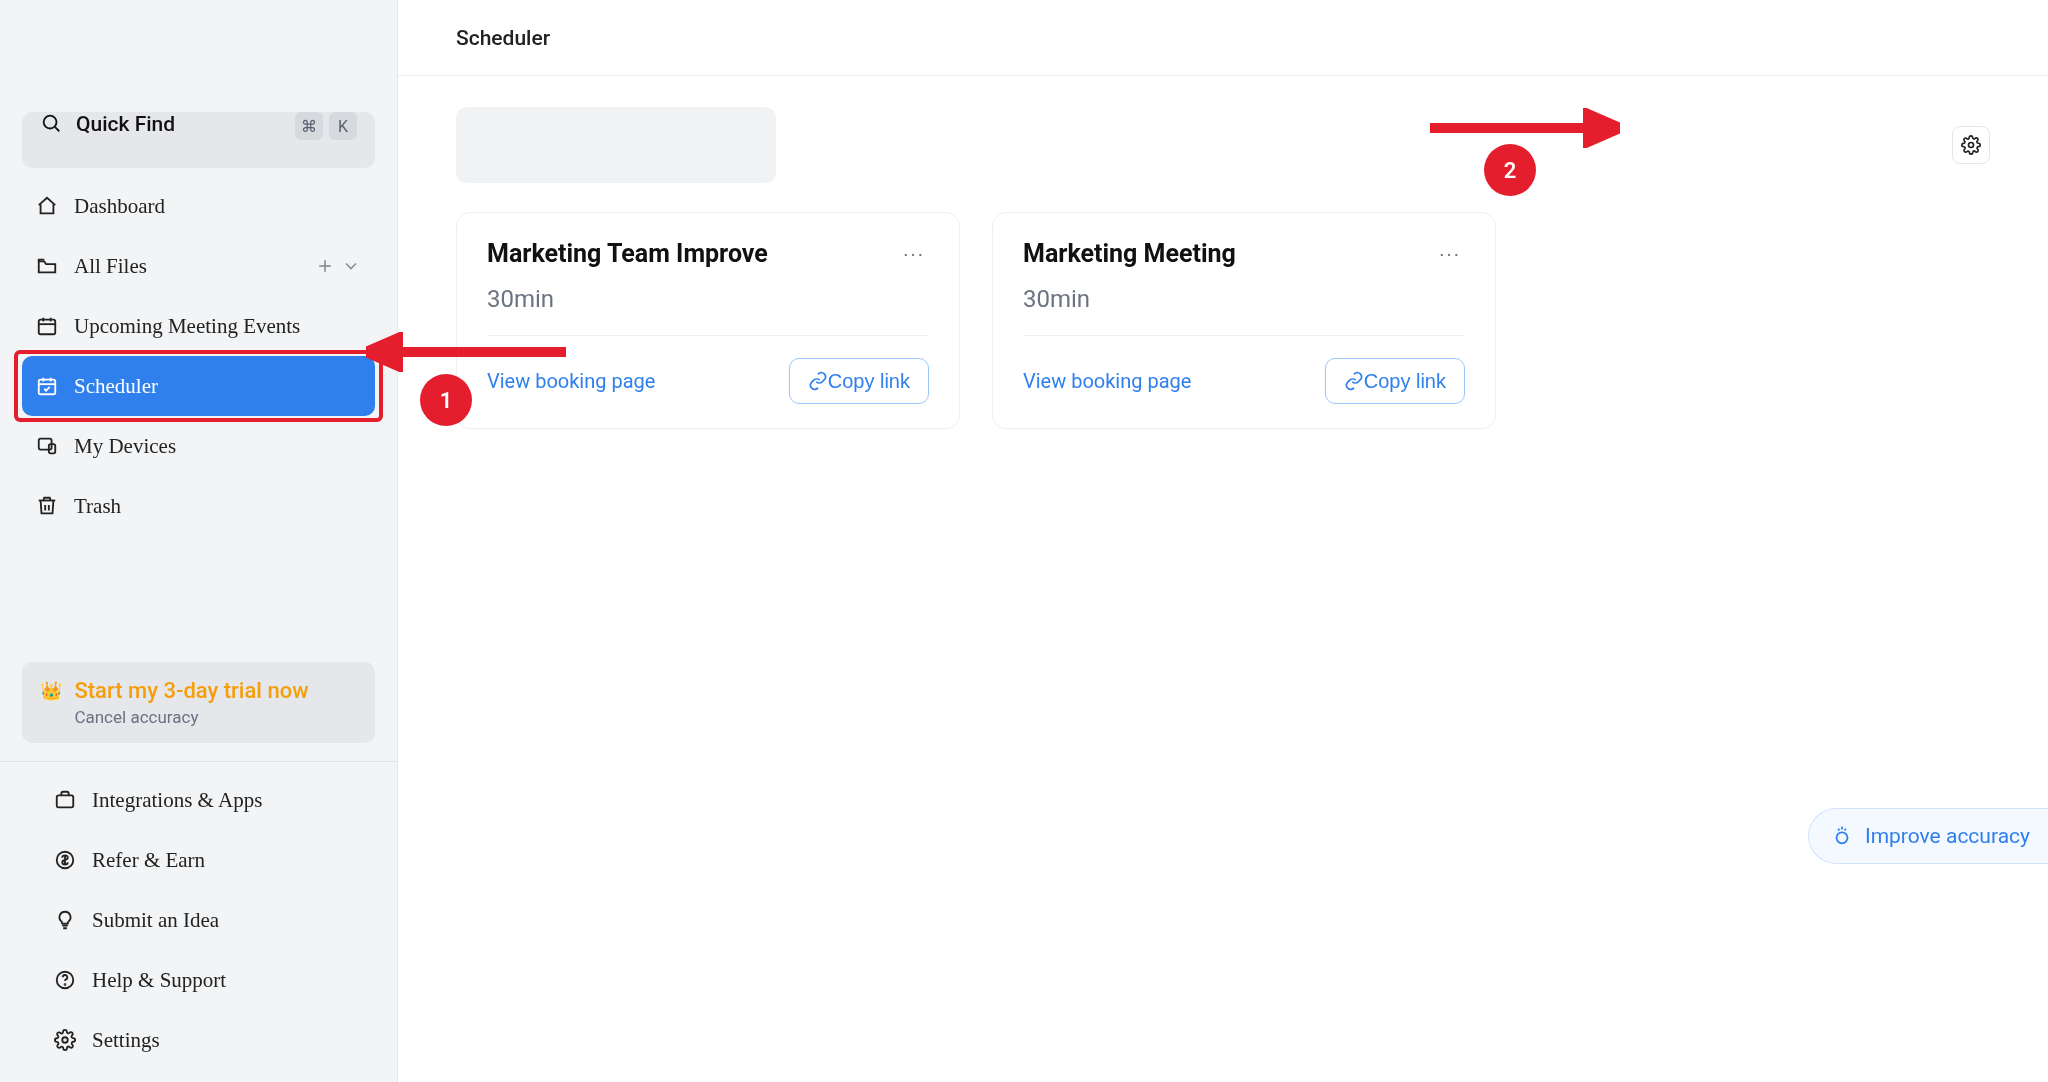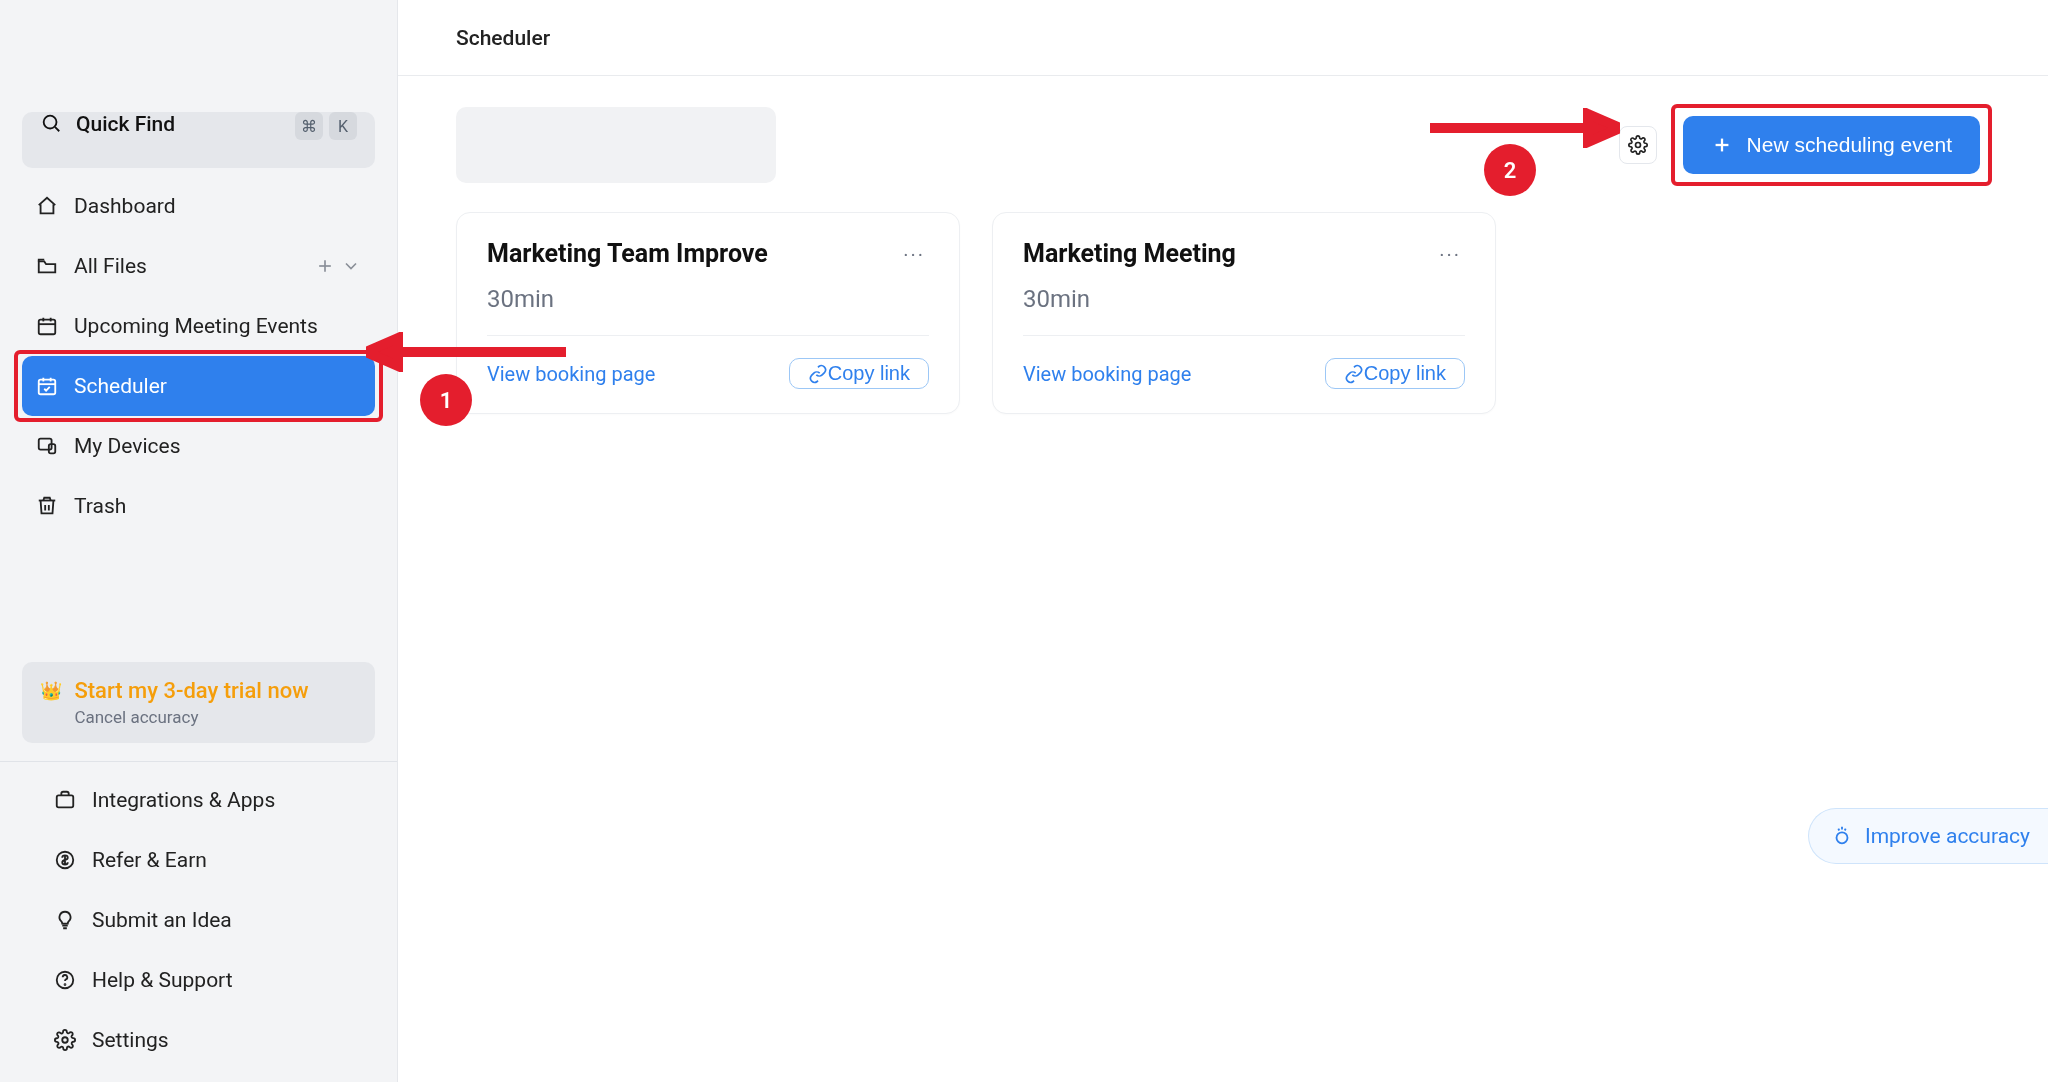--- a/index.html
+++ b/index.html
@@ -54,20 +54,21 @@
   .nav-item {
     height: 60px;
     display: flex;
     align-items: center;
     padding: 0 14px;
     border-radius: 10px;
     font-size: 21px;
     color: #222;
     cursor: pointer;
     position: relative;
+    font-family: Liberation Serif, serif;
   }
   .nav-item .icon { width: 22px; height: 22px; margin-right: 16px; flex-shrink: 0; display:flex; align-items:center; justify-content:center;}
   .nav-item .label { flex: 1; }
   .nav-item .trailing { display: flex; gap: 6px; color: #8a8f98; }
   .nav-item.active {
     background: #2f80ed;
     color: #fff;
   }
   .nav-item.active svg { stroke: #fff; }
   .highlight-box-red {
@@ -178,21 +179,21 @@
     justify-content: space-between;
     align-items: center;
     margin-top: 22px;
   }
   .link-blue { color: #2f80ed; font-size: 20px; text-decoration: none; cursor: pointer; }
   .copy-btn {
     border: 1.5px solid #9cc7f6;
     color: #2f80ed;
     background: #fff;
     border-radius: 10px;
-    height: 31px;
+    height: 46px;
     padding: 7px 18px;
     font-size: 20px;
     display: flex;
     align-items: center;
     gap: 0;
     cursor: pointer;
   }
   
   .arrow {
     position: absolute;
@@ -415,32 +416,20 @@
 
       <button class="gear-btn">
         <span>
           <svg viewBox="0 0 24 24" width="20" height="20" fill="none" stroke="#222" stroke-width="2">
               <circle cx="12" cy="12" r="3"></circle>
               <path d="M19.4 15a1.7 1.7 0 0 0 .3 1.8l.1.1a2 2 0 1 1-2.8 2.8l-.1-.1a1.7 1.7 0 0 0-1.8-.3 1.7 1.7 0 0 0-1 1.5V21a2 2 0 0 1-4 0v-.1a1.7 1.7 0 0 0-1-1.5 1.7 1.7 0 0 0-1.8.3l-.1.1a2 2 0 1 1-2.8-2.8l.1-.1a1.7 1.7 0 0 0 .3-1.8 1.7 1.7 0 0 0-1.5-1H3a2 2 0 0 1 0-4h.1a1.7 1.7 0 0 0 1.5-1 1.7 1.7 0 0 0-.3-1.8l-.1-.1a2 2 0 1 1 2.8-2.8l.1.1a1.7 1.7 0 0 0 1.8.3 1.7 1.7 0 0 0 1-1.5V3a2 2 0 0 1 4 0v.1a1.7 1.7 0 0 0 1 1.5 1.7 1.7 0 0 0 1.8-.3l.1-.1a2 2 0 1 1 2.8 2.8l-.1.1a1.7 1.7 0 0 0-.3 1.8 1.7 1.7 0 0 0 1.5 1H21a2 2 0 0 1 0 4h-.1a1.7 1.7 0 0 0-1.5 1z"></path>
             </svg>
         </span>
       </button>
 
-      <div class="new-event-wrap">
-        <button class="new-event-btn">
-          <span>
-            <svg viewBox="0 0 24 24" width="22" height="22" fill="none" stroke="#fff" stroke-width="2.5">
-                <line x1="12" y1="5" x2="12" y2="19"></line>
-                <line x1="5" y1="12" x2="19" y2="12"></line>
-              </svg>
-          </span>
-          <span>New scheduling event</span>
-        </button>
-        <div class="highlight-box-red" style="left:-2px; top:-2px; right:-2px; bottom:-2px;"></div>
-      </div>
     </div>
 
     <svg class="arrow" style="left:1032px; top:32px;" width="190" height="40">
       <line x1="0" y1="20" x2="158" y2="20" class="arrow-line"></line>
       <polygon points="158,6 190,20 158,34" class="arrow-line"></polygon>
     </svg>
     <div class="badge-num" style="left:1086px; top:68px;">2</div>
 
     <div class="cards-row">
 

